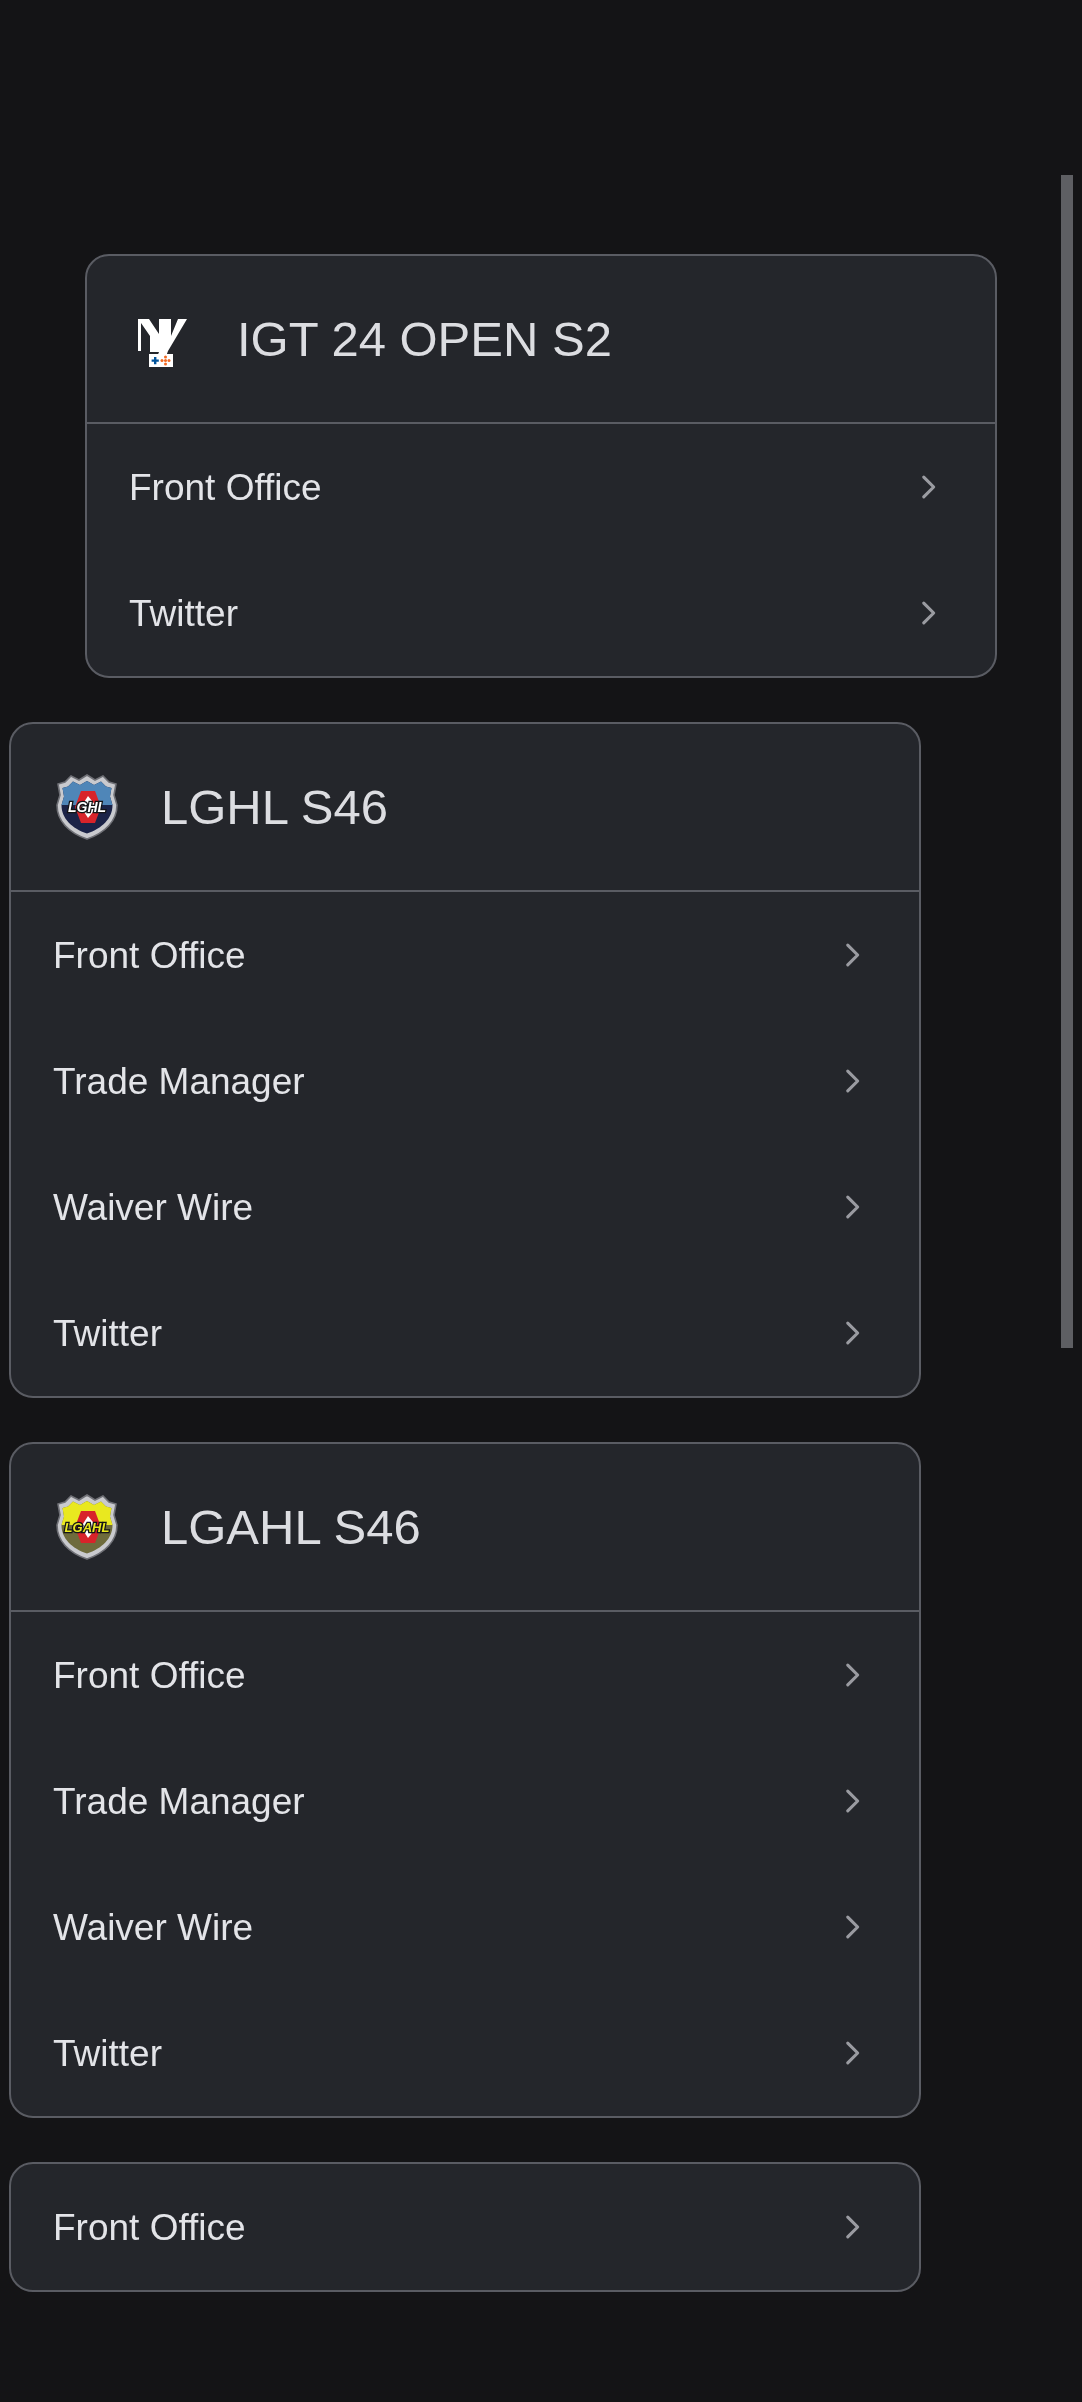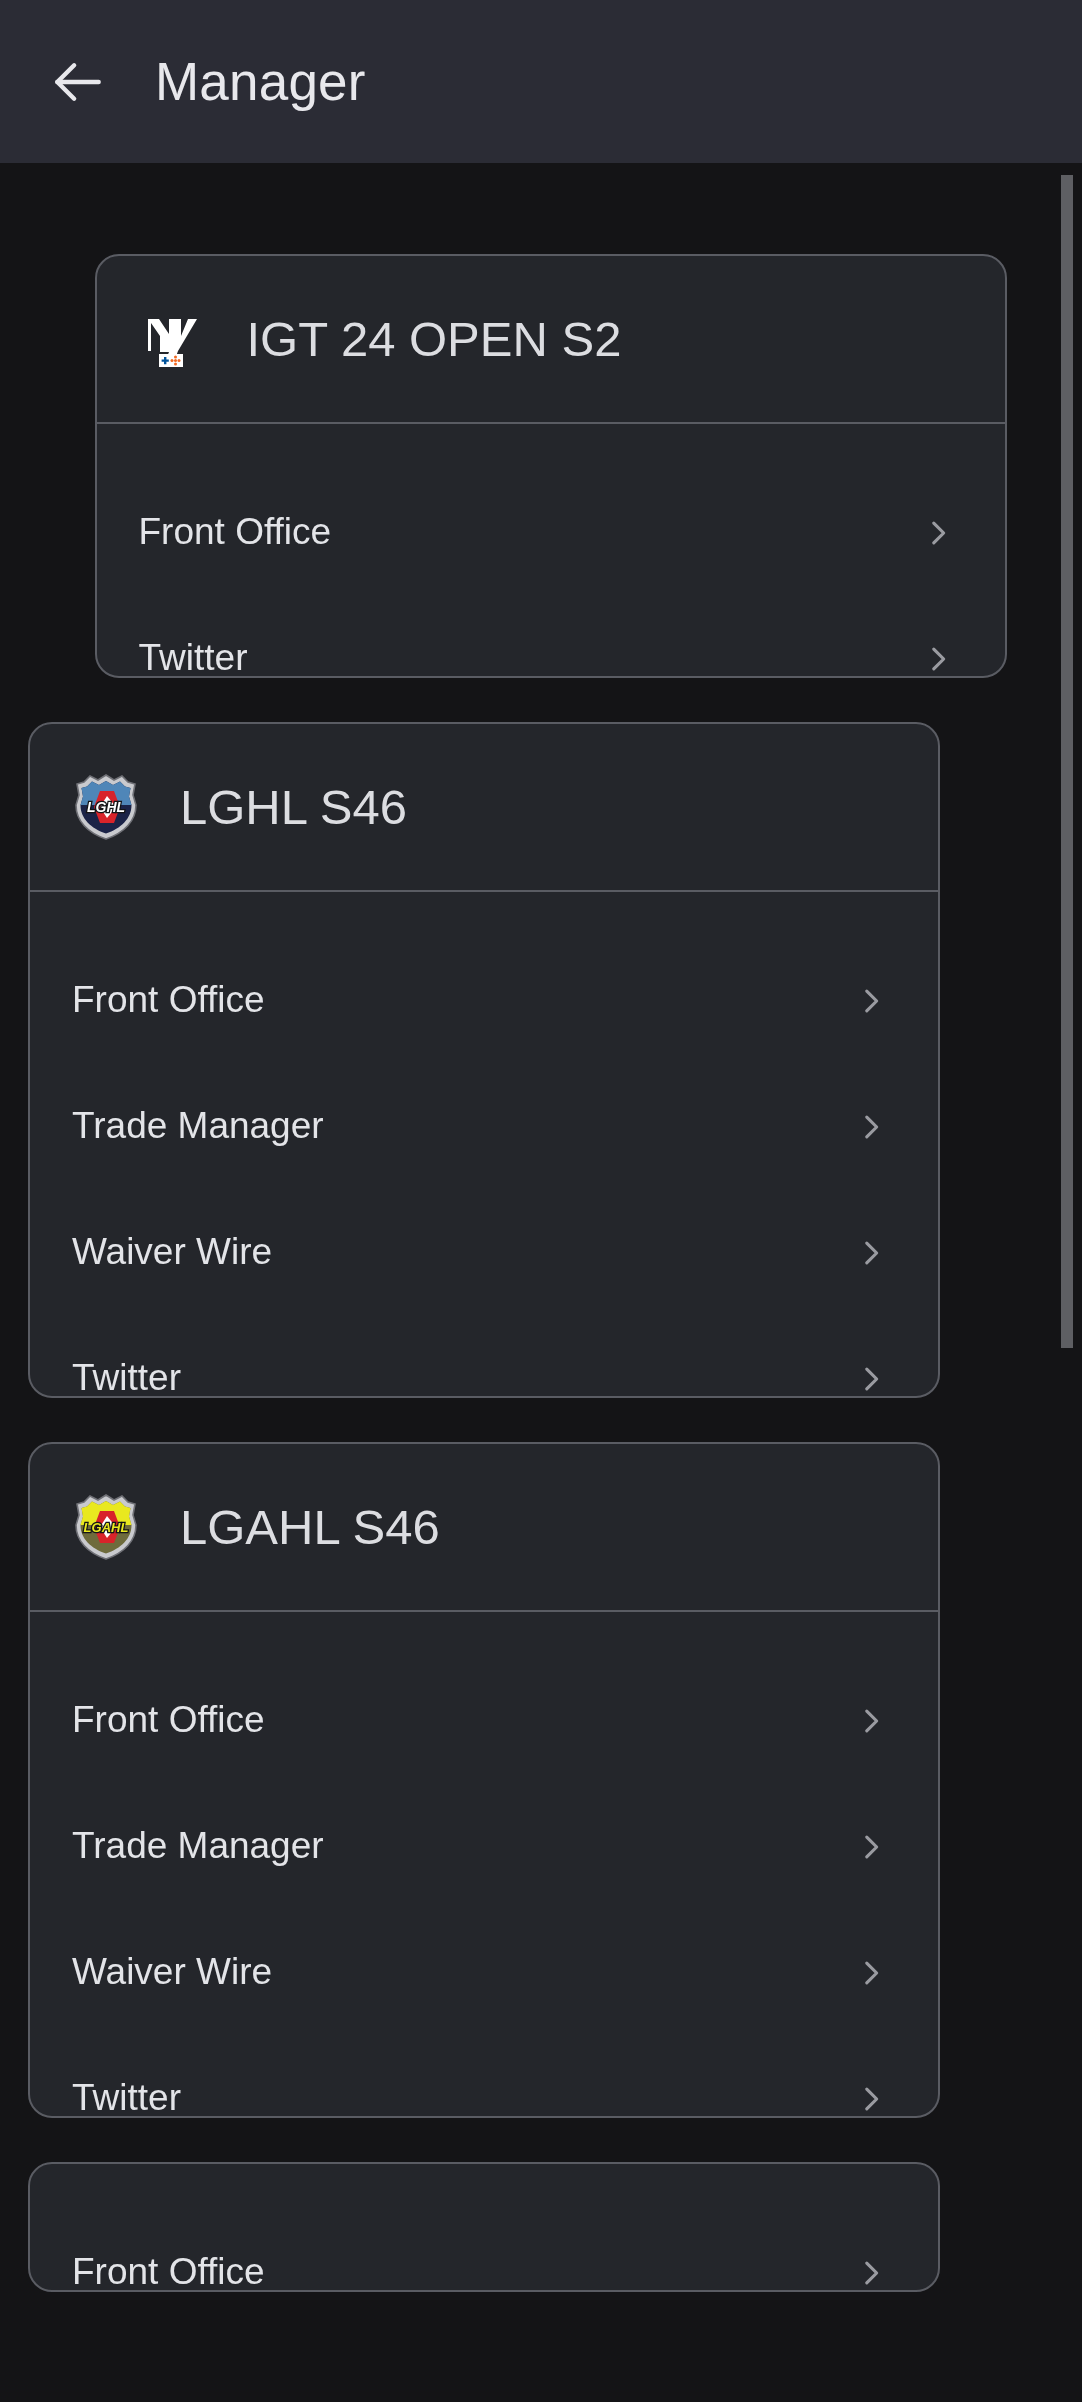--- a/index.html
+++ b/index.html
@@ -50,21 +50,20 @@
   }
 
   
   .scroll-area {
     position: absolute;
     top: 163px; left: 0;
     width: 1082px;
     height: 2239px;
     background: #141416;
     overflow: hidden;
-    padding-left: 19px;
   }
 
   .card {
     position: relative;
     margin: 0 auto;
     width: 912px;
     background: #24262b;
     border: 2px solid #5a5c63;
     border-radius: 24px;
     overflow: hidden;
@@ -94,21 +93,21 @@
     font-weight: 400;
     color: #dcdde1;
     line-height: 1;
     white-space: nowrap;
   }
 
   .card-body { padding: 0; }
 
   .menu-row {
     display: flex;
-    align-items: flex-end;
+    align-items: center;
     justify-content: space-between;
     height: 126px;
     padding: 0 42px 0 42px;
     cursor: pointer;
   }
   .menu-row-label {
     font-size: 37px;
     font-weight: 400;
     color: #e3e4e8;
     line-height: 1;
@@ -141,31 +140,20 @@
     height: 1173px;
     background: #5e5f63;
     border-radius: 0px;
   }
 </style>
 </head>
 <body>
 
 <div id="app">
 
-  <div class="appbar">
-    <div class="back-btn">
-      <span>
-        <svg width="62" height="62" viewBox="0 0 24 24" fill="none" stroke="#e8e8ec" stroke-width="1.7" stroke-linecap="round" stroke-linejoin="round">
-          <line x1="20" y1="12" x2="4" y2="12"></line>
-          <polyline points="10.5,5.5 4,12 10.5,18.5"></polyline>
-        </svg>
-      </span>
-    </div>
-    <div class="appbar-title">Manager</div>
-  </div>
 
   <div class="scroll-area">
 
     <div class="card">
       <div class="card-header">
         <div class="league-logo">
           <svg width="72" height="72" viewBox="0 0 72 72">
             <g>
 
               <path d="M11 16 h11 l10 15 V16 h12 v17 l7 -17 h9 L41 48 l-6 16 h-9 l6 -15 h-9 V33 l-9 -13 v28 H11 Z" fill="#ffffff"></path>

